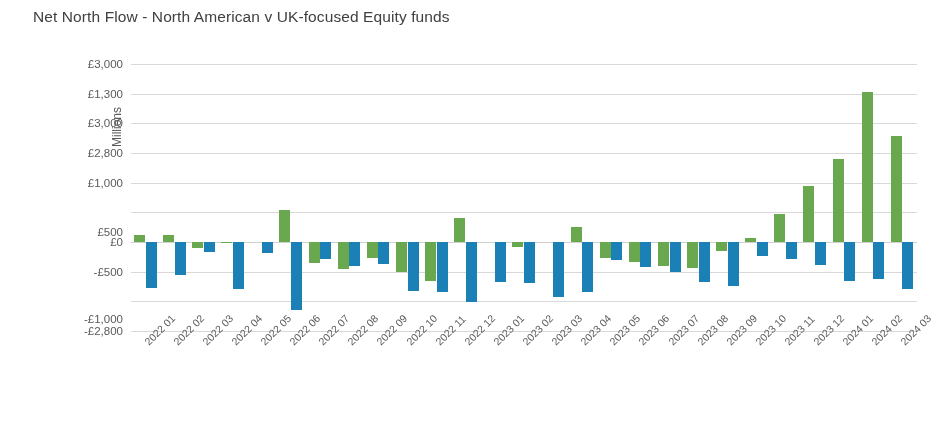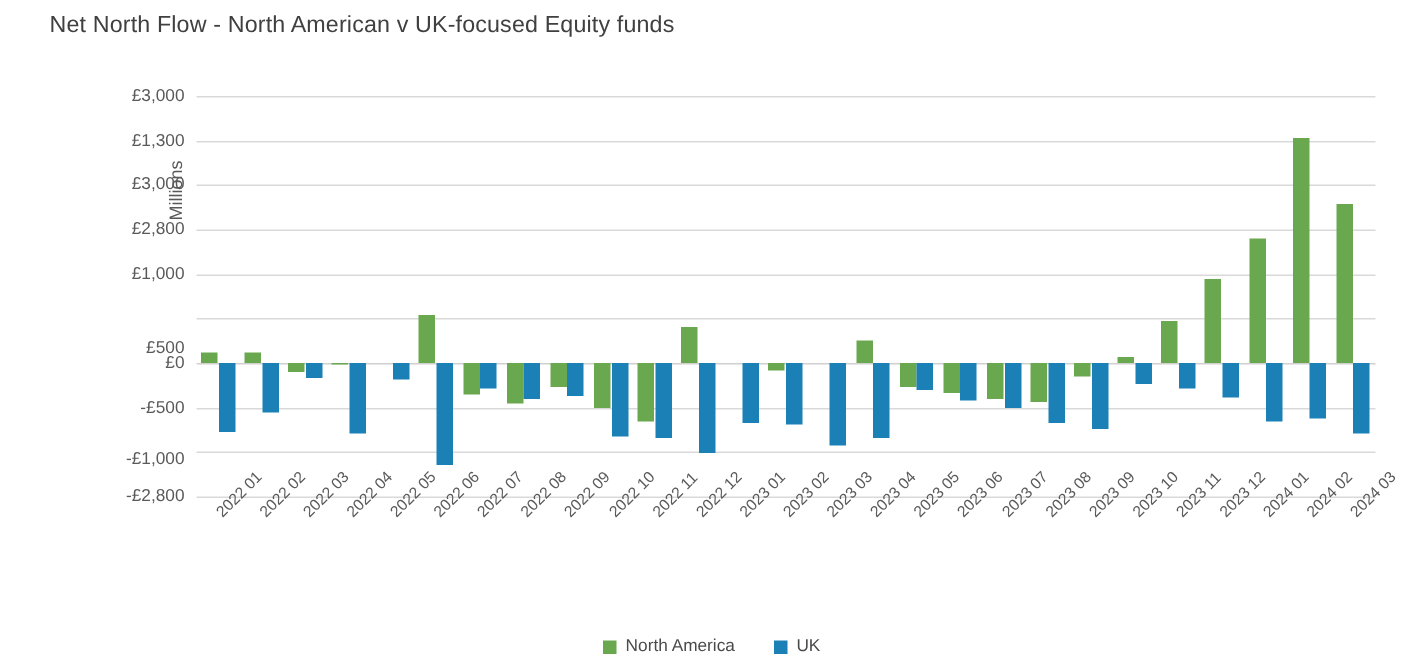--- a/index.html
+++ b/index.html
@@ -117,21 +117,21 @@
       <div class="ytick" style="top: 89px;">£2,800</div>
       <div class="gridline" style="top: 118.667px;"></div>
       <div class="ytick" style="top: 118.667px;">£1,000</div>
       <div class="gridline" style="top: 148.333px;"></div>
       <div class="ytick" style="top: 148.333px; margin-top: 20px;">£500</div>
       <div class="gridline zero" style="top: 178px;"></div>
       <div class="ytick" style="top: 178px;">£0</div>
       <div class="gridline" style="top: 207.667px;"></div>
       <div class="ytick" style="top: 207.667px;">-£500</div>
       <div class="gridline" style="top: 237.333px;"></div>
-      <div class="ytick" style="top: 242px;">-£1,000</div>
+      <div class="ytick" style="top: 255px;">-£1,000</div>
       <div class="gridline" style="top: 267px;"></div>
       <div class="ytick" style="top: 267px;">-£2,800</div>
       <div class="bar na" title="North America 2022 01: 120" style="left: 2.91111px; width: 11.0444px; top: 170.88px; height: 7.12px; background: rgb(106, 168, 79);"></div>
       <div class="bar uk" title="UK 2022 01: -780" style="left: 14.5556px; width: 11.0444px; top: 178px; height: 46.28px; background: rgb(26, 128, 182);"></div>
       <div class="xtick" style="left: 10.5556px; top: 275px;">2022 01</div>
       <div class="bar na" title="North America 2022 02: 115" style="left: 32.0222px; width: 11.0444px; top: 171.177px; height: 6.82333px; background: rgb(106, 168, 79);"></div>
       <div class="bar uk" title="UK 2022 02: -560" style="left: 43.6667px; width: 11.0444px; top: 178px; height: 33.2267px; background: rgb(26, 128, 182);"></div>
       <div class="xtick" style="left: 39.6667px; top: 275px;">2022 02</div>
       <div class="bar na" title="North America 2022 03: -95" style="left: 61.1333px; width: 11.0444px; top: 178px; height: 5.63667px; background: rgb(106, 168, 79);"></div>
       <div class="bar uk" title="UK 2022 03: -170" style="left: 72.7778px; width: 11.0444px; top: 178px; height: 10.0867px; background: rgb(26, 128, 182);"></div>
@@ -201,24 +201,14 @@
       <div class="xtick" style="left: 709.222px; top: 275px;">2024 01</div>
       <div class="bar na" title="North America 2024 02: 2530" style="left: 730.689px; width: 11.0444px; top: 27.8867px; height: 150.113px; background: rgb(106, 168, 79);"></div>
       <div class="bar uk" title="UK 2024 02: -620" style="left: 742.333px; width: 11.0444px; top: 178px; height: 36.7867px; background: rgb(26, 128, 182);"></div>
       <div class="xtick" style="left: 738.333px; top: 275px;">2024 02</div>
       <div class="bar na" title="North America 2024 03: 1780" style="left: 759.8px; width: 11.0444px; top: 72.3867px; height: 105.613px; background: rgb(106, 168, 79);"></div>
       <div class="bar uk" title="UK 2024 03: -790" style="left: 771.444px; width: 11.0444px; top: 178px; height: 46.8733px; background: rgb(26, 128, 182);"></div>
       <div class="xtick" style="left: 767.444px; top: 275px;">2024 03</div>
     </div>
 
 
-  <div id="legend">
-    <div class="legend-item">
-      <span class="legend-swatch na"></span>
-      <span>North America</span>
-    </div>
-    <div class="legend-item">
-      <span class="legend-swatch uk"></span>
-      <span>UK</span>
-    </div>
-  </div>
 
 </div>
 
 </body></html>

